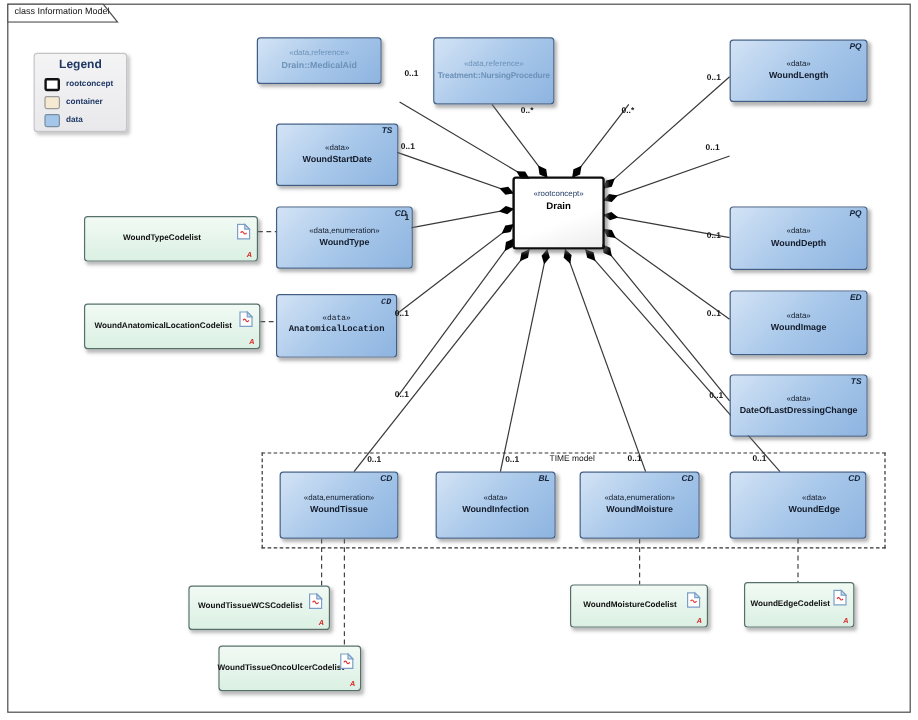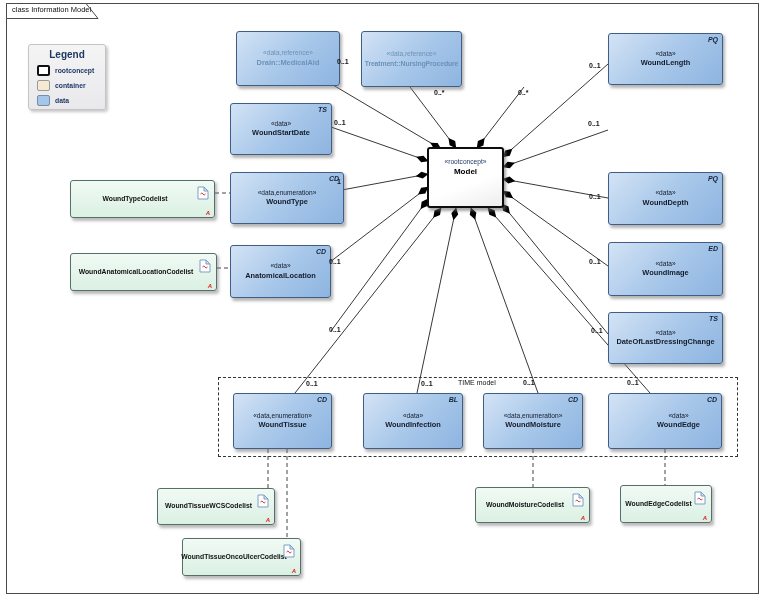--- a/index.html
+++ b/index.html
@@ -52,31 +52,31 @@
   .codelist .cname{font-size:6.8px;font-weight:bold;color:#101010;line-height:1.2;}
   .codelist .doc-icon{position:absolute;top:5px;right:5px;width:12px;height:14px;}
   .codelist .a-mark{position:absolute;right:4px;bottom:1px;font-size:6px;font-weight:bold;font-style:italic;color:#d22;}
   
   .mult{position:absolute;z-index:3;font-size:7px;font-weight:bold;color:#111;white-space:nowrap;}
   
   #time-box{position:absolute;left:218px;top:377px;width:520px;height:80px;
     border:1.2px dashed #333;box-sizing:border-box;z-index:1;}
   #time-label{position:absolute;left:458px;top:379px;font-size:7px;color:#111;z-index:3;}
   
-  #n-medicalaid{left:236px;top:31px;width:104px;height:55px;}
+  #n-medicalaid{left:214px;top:31px;width:104px;height:39px;}
   #n-nursingprocedure{left:361px;top:31px;width:101px;height:56px;}
   #n-plannedcareactivity{left:487px;top:33px;width:101px;height:54px;}
   #n-woundlength{left:608px;top:33px;width:115px;height:52px;}
   #n-woundwidth{left:608px;top:102px;width:115px;height:53px;}
   #n-wounddepth{left:608px;top:172px;width:115px;height:53px;}
   #n-woundimage{left:608px;top:242px;width:115px;height:54px;}
   #n-dateoflastdressingchange{left:608px;top:312px;width:115px;height:52px;}
   #n-woundstartdate{left:230px;top:103px;width:102px;height:52px;}
   #n-woundtype{left:230px;top:172px;width:114px;height:52px;}
-  #n-anatomicallocation{left:230px;top:245px;width:101px;height:53px;}
+  #n-anatomicallocation{left:230px;top:245px;width:101px;height:53px;font-family:Liberation Mono, monospace;}
   #n-explanation{left:230px;top:312px;width:102px;height:52px;}
   #n-woundtissue{left:233px;top:393px;width:99px;height:56px;}
   #n-woundinfection{left:363px;top:393px;width:100px;height:56px;}
   #n-woundmoisture{left:483px;top:393px;width:100px;height:56px;}
   #n-woundedge{left:608px;top:393px;width:114px;height:56px;padding-left:30px;}
   
   #c-woundtype{left:70px;top:180px;width:145px;height:38px;}
   #c-anatomicallocation{left:70px;top:253px;width:147px;height:38px;}
   #c-woundtissuewcs{left:157px;top:488px;width:118px;height:37px;}
   #c-woundtissueonco{left:182px;top:538px;width:119px;height:38px;}
@@ -159,21 +159,21 @@
       <span class="lg-sw sw-data"></span>
       <span class="lg-label">data</span>
     </div>
   </div>
 
   <div id="time-box"></div>
   <span id="time-label">TIME model</span>
 
   <div id="wound-root">
     <div class="stype">«rootconcept»</div>
-    <div class="nname">Model</div>
+    <div class="nname">Drain</div>
   </div>
 
   <div class="node ref" id="n-medicalaid">
     <div class="stype">«data,reference»</div>
     <div class="nname">Drain::MedicalAid</div>
   </div>
   <div class="node ref tight" id="n-nursingprocedure">
     <div class="stype">«data,reference»</div>
     <div class="nname">Treatment::NursingProcedure</div>
   </div>

